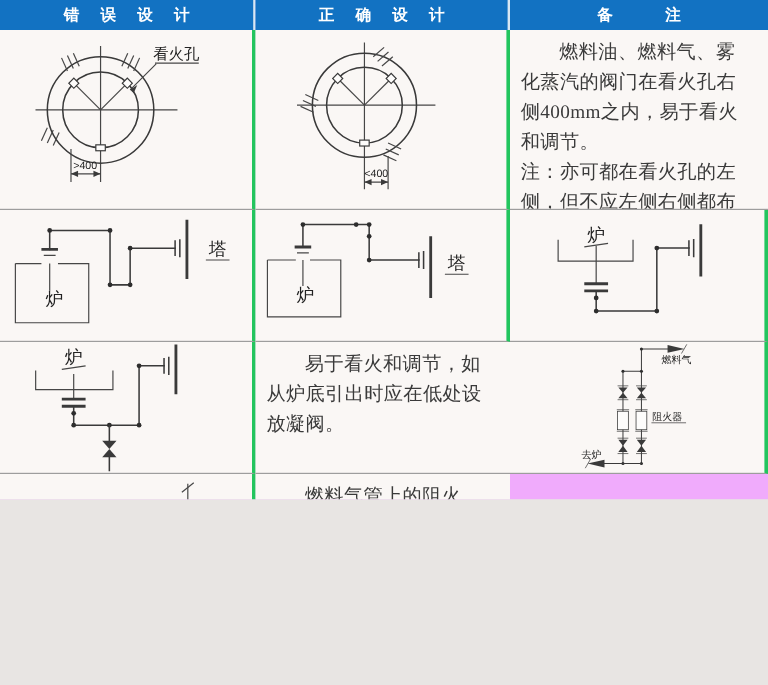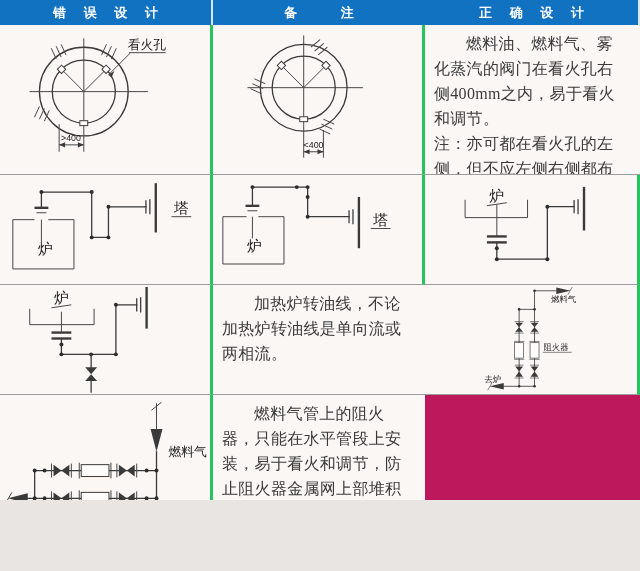--- a/index.html
+++ b/index.html
@@ -1,18 +1,18 @@
 <!DOCTYPE html>
 <html><head>
 <meta charset="utf-8">
 <style>
   * { margin:0; padding:0; box-sizing:border-box; }
   html,body { background:#e8e5e3; }
   body { width:640px; height:571px; font-family:"Liberation Serif", serif; }
-  .doc { width:640px; height:500px; background:#be185d; overflow:hidden; }
+  .doc { width:640px; height:416px; background:#f0abfc; overflow:hidden; }
   .grid { display:grid; grid-template-columns:213px 212px 215px; grid-template-rows:25px 150px 110px 110px 170px; }
   .hcell { background:#1272c2; color:#ffffff; display:flex; align-items:center; justify-content:center;
            font-family:"Liberation Sans", sans-serif; font-weight:bold; font-size:13px;
            letter-spacing:7px; text-indent:7px; border-right:2px solid #d9e7f3; }
   .hcell.last { border-right:none; letter-spacing:20px; text-indent:20px; }
   .cell { border-right:3px solid #22c55e; border-bottom:1px solid #9d9d9d; background:#faf7f5; overflow:hidden; }
   .cell.lastcol { border-right:none; }
   .cell svg { width:100%; height:100%; display:block; }
   .remark { padding:6px 12px 6px 9px; font-size:16px; line-height:25px; color:#3a3a3a;
             display:flex; flex-direction:column; justify-content:flex-start; letter-spacing:0.3px; }
@@ -40,22 +40,22 @@
       <line x1="-1" y1="7" x2="4" y2="-4"></line>
       <line x1="4" y1="9" x2="9" y2="-2"></line>
     </g>
   </defs>
 </svg>
 
 <div class="doc">
   <div class="grid">
 
     <div class="hcell">错 误 设 计</div>
+    <div class="hcell">正 确 设 计</div>
     <div class="hcell last">备 注</div>
-    <div class="hcell">正 确 设 计</div>
 
     <div class="cell">
       <svg viewBox="0 0 213 150" preserveAspectRatio="xMidYMid meet">
         <line class="tn" x1="30" y1="67" x2="150" y2="67"></line>
         <line class="tn" x1="85" y1="13" x2="85" y2="128"></line>
         <circle class="pp" cx="85" cy="67" r="45"></circle>
         <circle class="pp" cx="85" cy="67" r="32"></circle>
         <line class="tn" x1="85" y1="67" x2="107.6" y2="44.4"></line>
         <line class="tn" x1="85" y1="67" x2="62.4" y2="44.4"></line>
         <rect class="fw" x="104.6" y="41.4" width="6" height="6" transform="rotate(45 107.6 44.4)"></rect>
@@ -179,21 +179,21 @@
         <line class="pp" x1="92" y1="70" x2="92" y2="83"></line>
         <polygon class="fd" points="86,83 98,83 92,90"></polygon>
         <polygon class="fd" points="86,97 98,97 92,90"></polygon>
         <line class="pp" x1="92" y1="97" x2="92" y2="108"></line>
         <line class="pp" x1="138" y1="14" x2="138" y2="26"></line>
         <line class="pp" x1="142" y1="13" x2="142" y2="27"></line>
         <line class="tk" x1="148" y1="2" x2="148" y2="44"></line>
       </svg>
     </div>
     <div class="cell lastcol remark">
-      <p>加热炉转油线，不论加热炉转油线是单向流或两相流。</p>
+      <p>易于看火和调节，如从炉底引出时应在低处设放凝阀。</p>
     </div>
 
     <div class="cell">
       <svg viewBox="0 0 213 170" preserveAspectRatio="xMidYMid meet">
         <polyline class="pp" points="112,38 112,9 146,9"></polyline>
         <polygon class="fd" points="146,4 146,14 168,9"></polygon>
         <line class="tn" x1="164" y1="15" x2="171" y2="3"></line>
         <text class="dlabel" x="138" y="27">燃料气</text>
         <line class="pp" x1="88" y1="38" x2="88" y2="158"></line>
         <line class="pp" x1="112" y1="38" x2="112" y2="158"></line>

